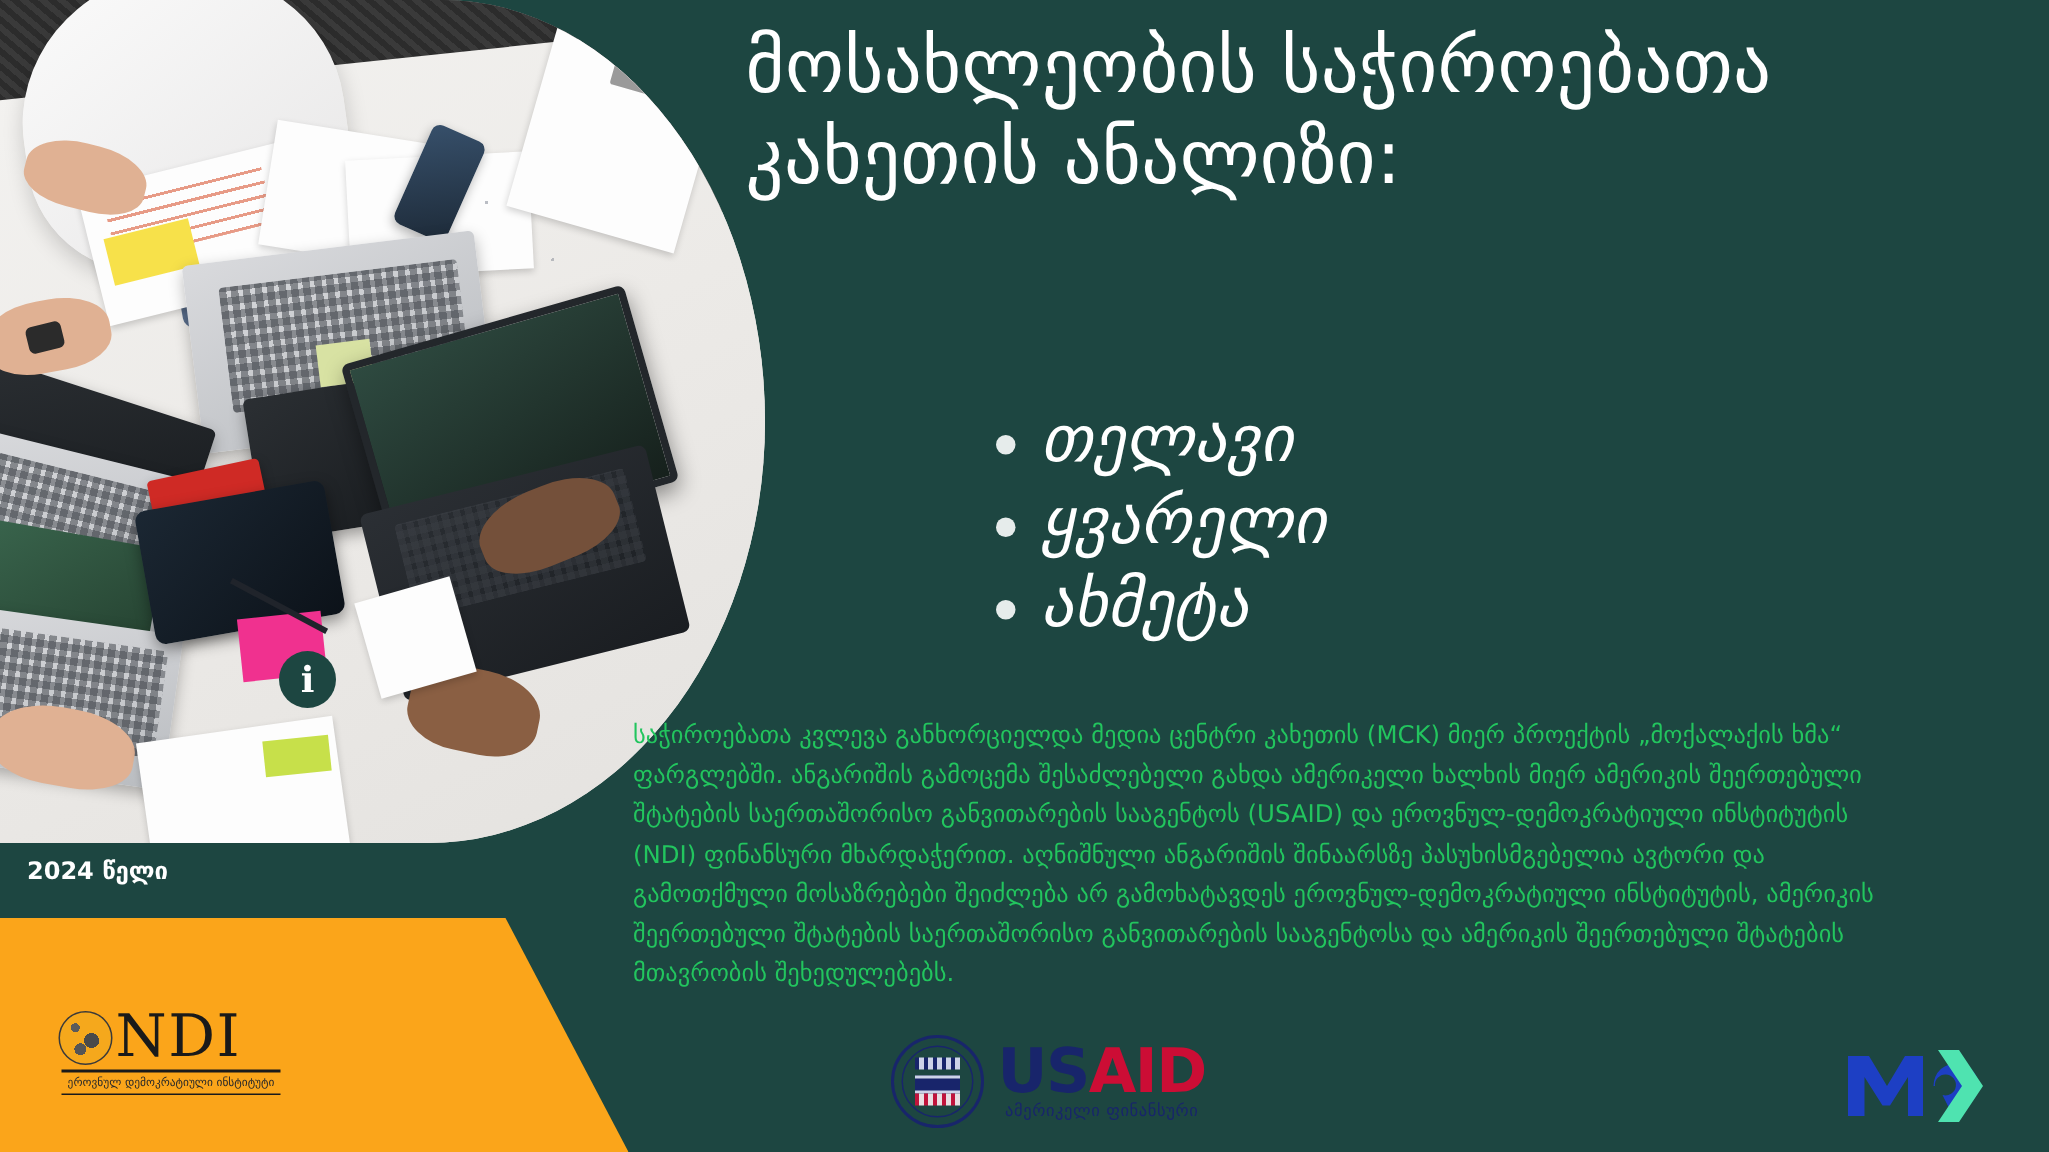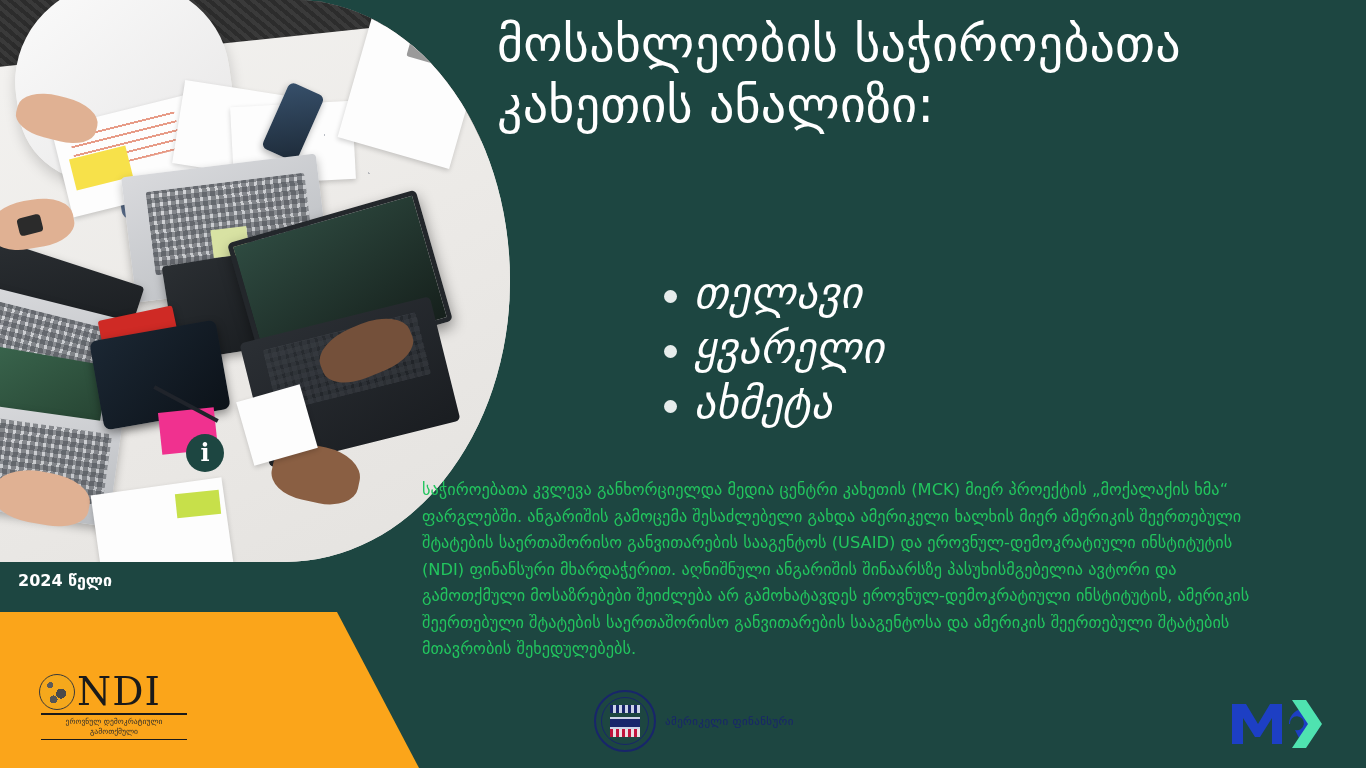--- a/index.html
+++ b/index.html
@@ -382,31 +382,32 @@
   <div class="body-text">საჭიროებათა კვლევა განხორციელდა მედია ცენტრი კახეთის (MCK) მიერ პროექტის „მოქალაქის ხმა“ ფარგლებში. ანგარიშის გამოცემა შესაძლებელი გახდა ამერიკელი ხალხის მიერ ამერიკის შეერთებული შტატების საერთაშორისო განვითარების სააგენტოს (USAID) და ეროვნულ-დემოკრატიული ინსტიტუტის (NDI) ფინანსური მხარდაჭერით. აღნიშნული ანგარიშის შინაარსზე პასუხისმგებელია ავტორი და გამოთქმული მოსაზრებები შეიძლება არ გამოხატავდეს ეროვნულ-დემოკრატიული ინსტიტუტის, ამერიკის შეერთებული შტატების საერთაშორისო განვითარების სააგენტოსა და ამერიკის შეერთებული შტატების მთავრობის შეხედულებებს.</div>
 
   <div class="year">2024 წელი</div>
 
   <div class="ndi-logo">
     <div class="ndi-row">
       <div class="ndi-globe"></div>
       <div class="ndi-word">NDI</div>
     </div>
     <div class="ndi-rule"></div>
-    <div class="ndi-sub">ეროვნულ დემოკრატიული გამოთქმული</div>
+    <div class="ndi-sub">ეროვნულ დემოკრატიული ინსტიტუტი</div>
     <div class="ndi-rule2"></div>
   </div>
 
   <div class="usaid-logo">
     <div class="usaid-seal">
       <div class="seal-bar b1"></div>
       <div class="seal-bar b2"></div>
       <div class="seal-bar b3"></div>
     </div>
     <div>
+      <div class="usaid-word"><span class="usaid-us">US</span><span class="usaid-aid">AID</span></div>
       <div class="usaid-tag">ამერიკელი ფინანსური</div>
     </div>
   </div>
 
   <div class="mck-logo">
     <svg viewBox="0 0 96 54" width="96" height="54">
       <path d="M4 50 L4 10 L18 10 L30 30 L42 10 L54 10 L54 50 L44 50 L44 24 L32 43 L27 43 L15 24 L15 50 Z" fill="#1d3fc4"></path>
       <path d="M61 30 a15 15 0 1 1 10 14 l-4 -8 a7 7 0 1 0 -5 -6 Z" fill="#1d3fc4"></path>
       <path d="M64 6 L78 6 L94 30 L78 54 L64 54 L80 30 Z" fill="#4fe3b0"></path>
     </svg>

